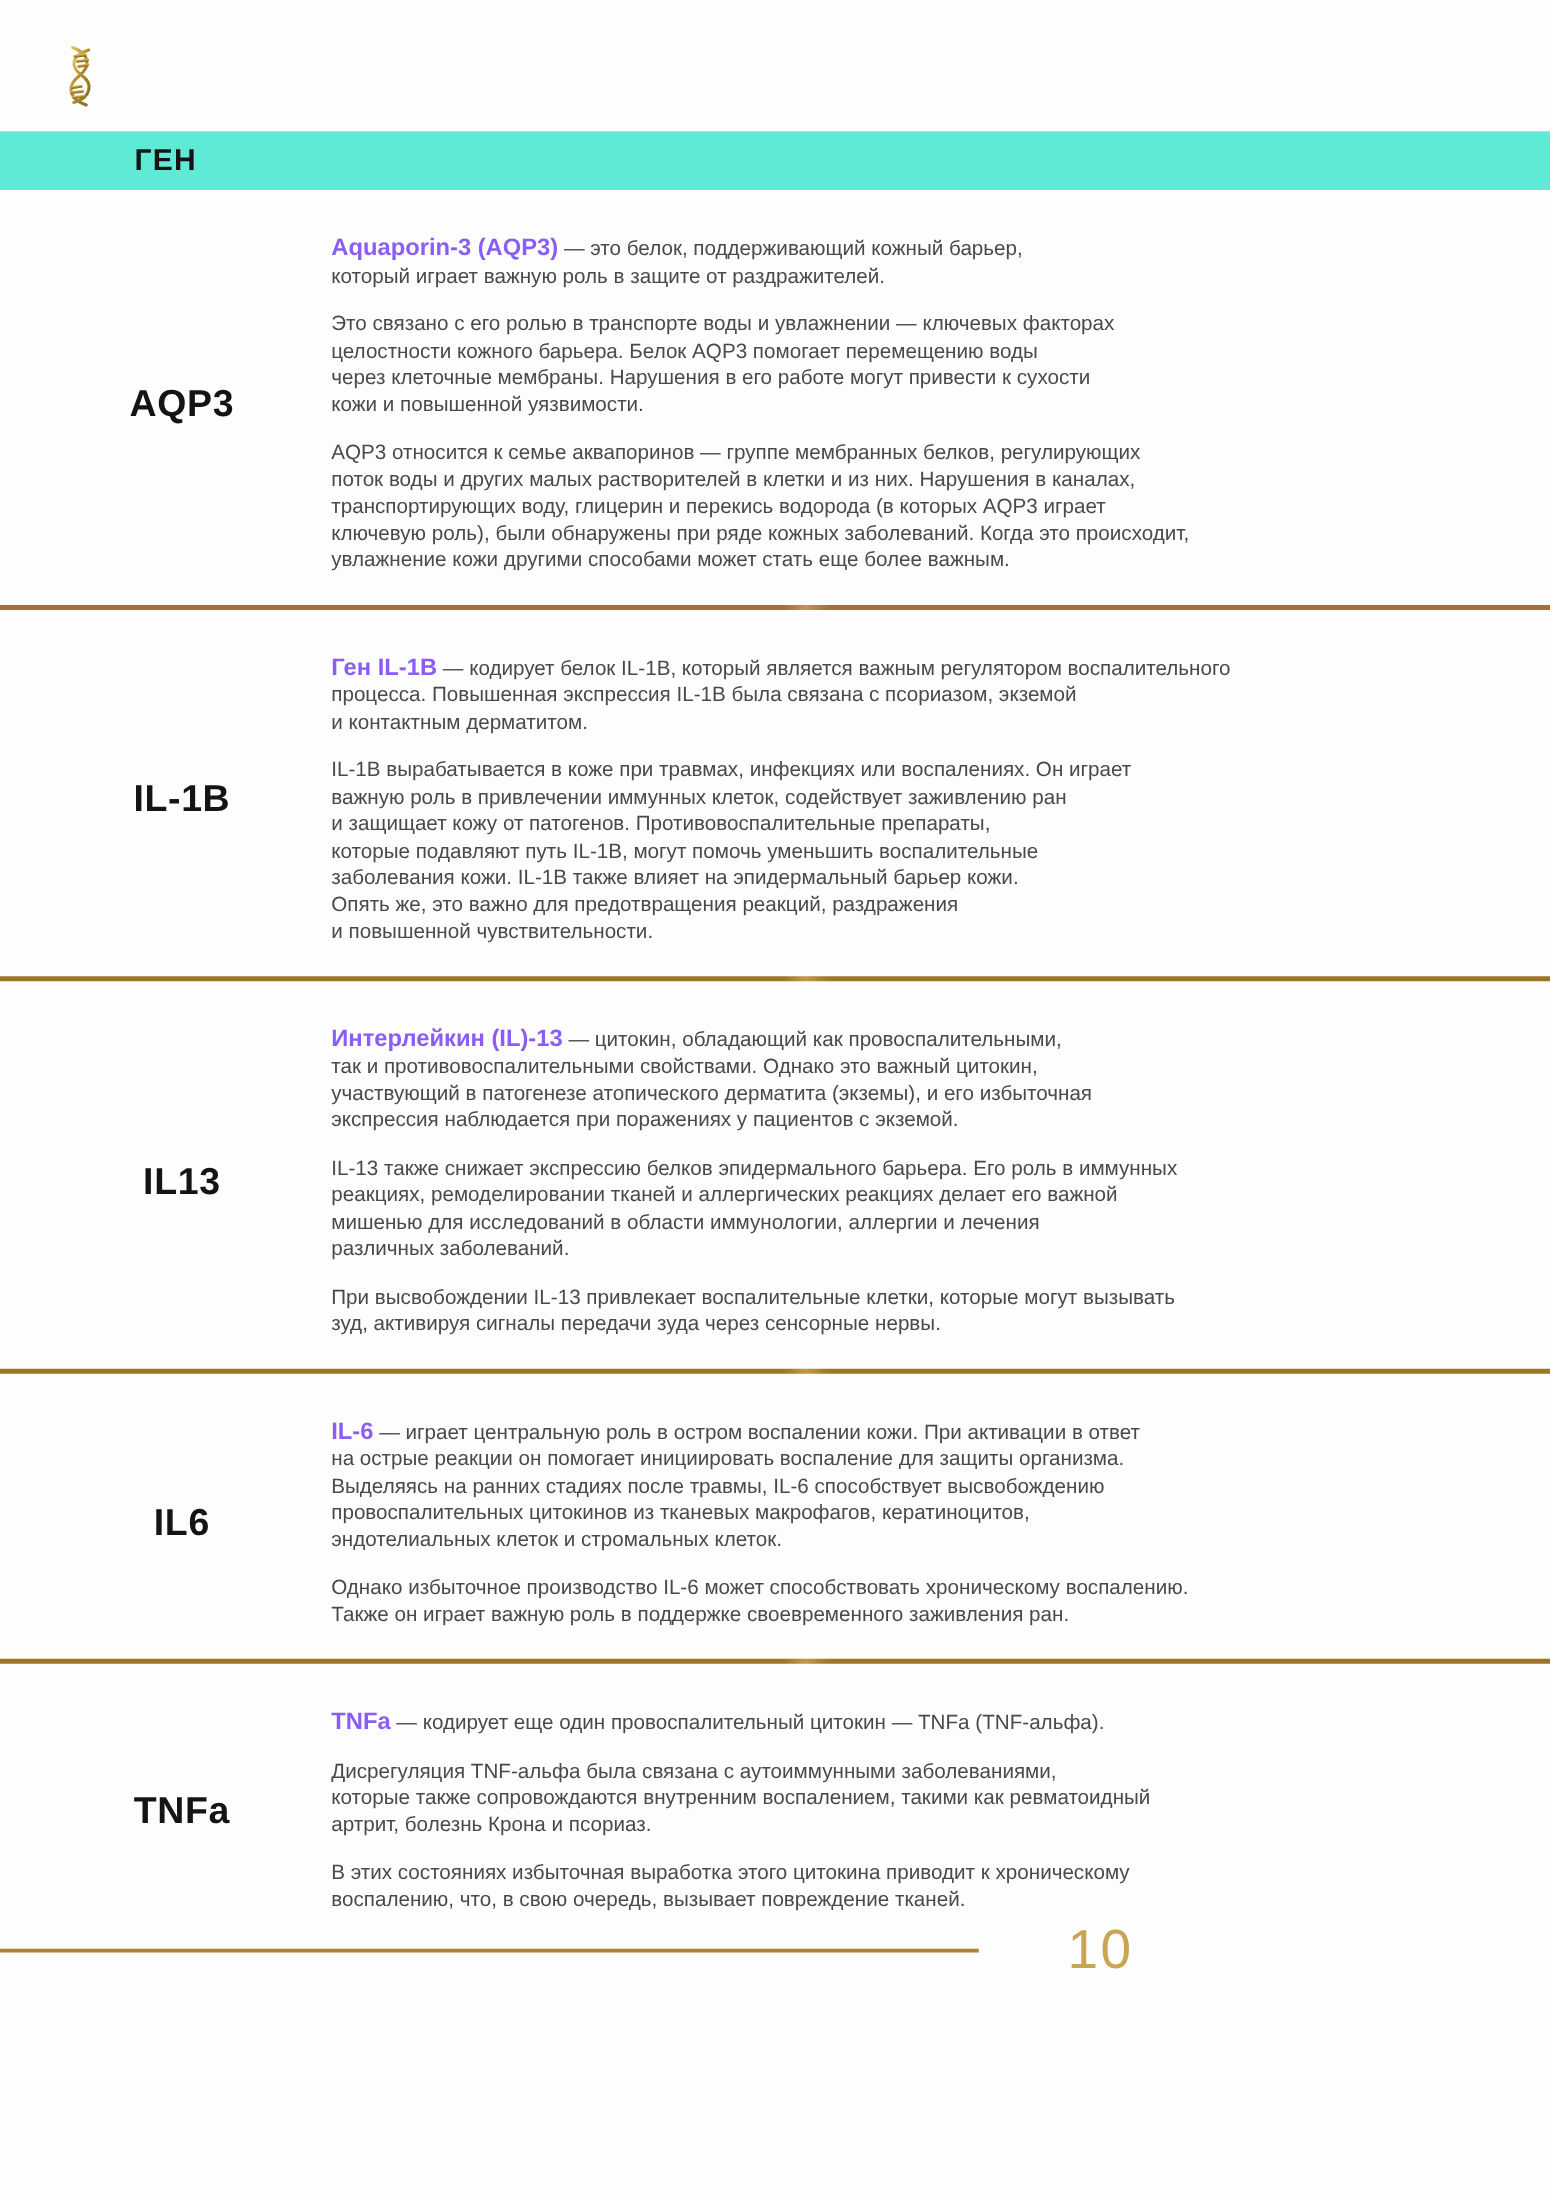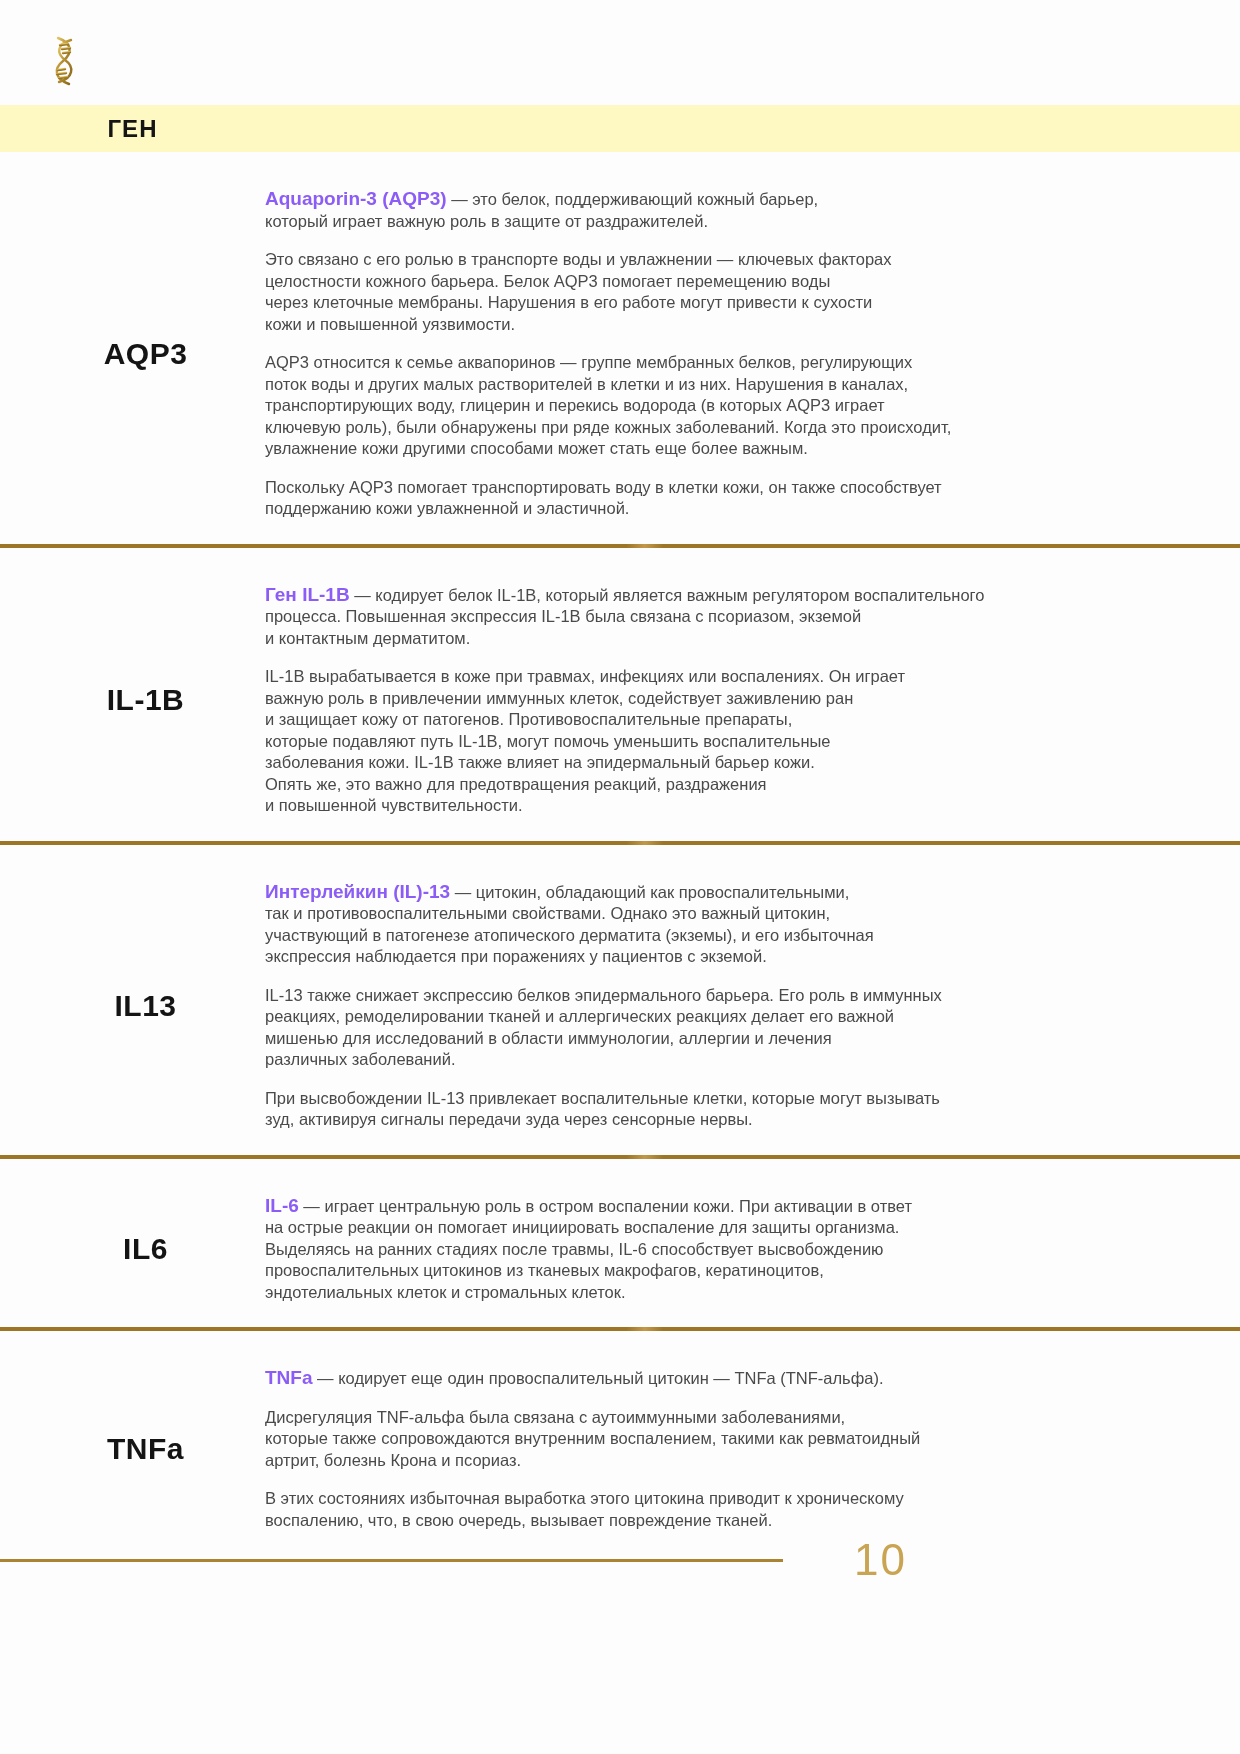--- a/index.html
+++ b/index.html
@@ -8,21 +8,21 @@
     background:#fdfdfd;
     font-family:"Liberation Sans","DejaVu Sans",sans-serif;
     -webkit-font-smoothing:antialiased;
   }
   .page { position:relative; width:1240px; height:1754px; overflow:hidden; }
 
   .logo { position:absolute; top:36px; left:50px; width:28px; height:50px; }
 
   .table-header {
     position:absolute; top:105px; left:0; right:0; height:47px;
-    background:#fef9c3;
+    background:#5eead4;
     display:grid; grid-template-columns:265px 1fr; align-items:center;
   }
   .th-gene {
     text-align:center; font-weight:700; font-size:24px;
     letter-spacing:1px; color:#151515;
   }
   .th-desc { font-weight:700; font-size:24px; letter-spacing:0.4px; color:#151515; }
 
   .rows { position:absolute; top:152px; left:0; right:0; }
 
@@ -94,22 +94,20 @@
 который играет важную роль в защите от раздражителей.</span></p>
           <p><span class="ptext">Это связано с его ролью в транспорте воды и увлажнении — ключевых факторах
 целостности кожного барьера. Белок AQP3 помогает перемещению воды
 через клеточные мембраны. Нарушения в его работе могут привести к сухости
 кожи и повышенной уязвимости.</span></p>
           <p><span class="ptext">AQP3 относится к семье аквапоринов — группе мембранных белков, регулирующих
 поток воды и других малых растворителей в клетки и из них. Нарушения в каналах,
 транспортирующих воду, глицерин и перекись водорода (в которых AQP3 играет
 ключевую роль), были обнаружены при ряде кожных заболеваний. Когда это происходит,
 увлажнение кожи другими способами может стать еще более важным.</span></p>
-          <p><span class="ptext">Поскольку AQP3 помогает транспортировать воду в клетки кожи, он также способствует
-поддержанию кожи увлажненной и эластичной.</span></p>
         </div>
   </section>
 <div class="divider"></div>
   <section class="gene-row">
     <div class="gene-label-col">
       <div class="gene-label">IL-1B</div>
     </div>
     <div class="gene-desc-col">
           <p><strong class="lead">Ген IL-1B</strong><span class="ptext"> — кодирует белок IL-1B, который является важным регулятором воспалительного
 процесса. Повышенная экспрессия IL-1B была связана с псориазом, экземой
@@ -145,20 +143,22 @@
   <section class="gene-row">
     <div class="gene-label-col">
       <div class="gene-label">IL6</div>
     </div>
     <div class="gene-desc-col">
           <p><strong class="lead">IL-6</strong><span class="ptext"> — играет центральную роль в остром воспалении кожи. При активации в ответ
 на острые реакции он помогает инициировать воспаление для защиты организма.
 Выделяясь на ранних стадиях после травмы, IL-6 способствует высвобождению
 провоспалительных цитокинов из тканевых макрофагов, кератиноцитов,
 эндотелиальных клеток и стромальных клеток.</span></p>
+          <p><span class="ptext">Однако избыточное производство IL-6 может способствовать хроническому воспалению.
+Также он играет важную роль в поддержке своевременного заживления ран.</span></p>
         </div>
   </section>
 <div class="divider"></div>
   <section class="gene-row">
     <div class="gene-label-col">
       <div class="gene-label">TNFa</div>
     </div>
     <div class="gene-desc-col">
           <p><strong class="lead">TNFa</strong><span class="ptext"> — кодирует еще один провоспалительный цитокин — TNFa (TNF-альфа).</span></p>
           <p><span class="ptext">Дисрегуляция TNF-альфа была связана с аутоиммунными заболеваниями,

